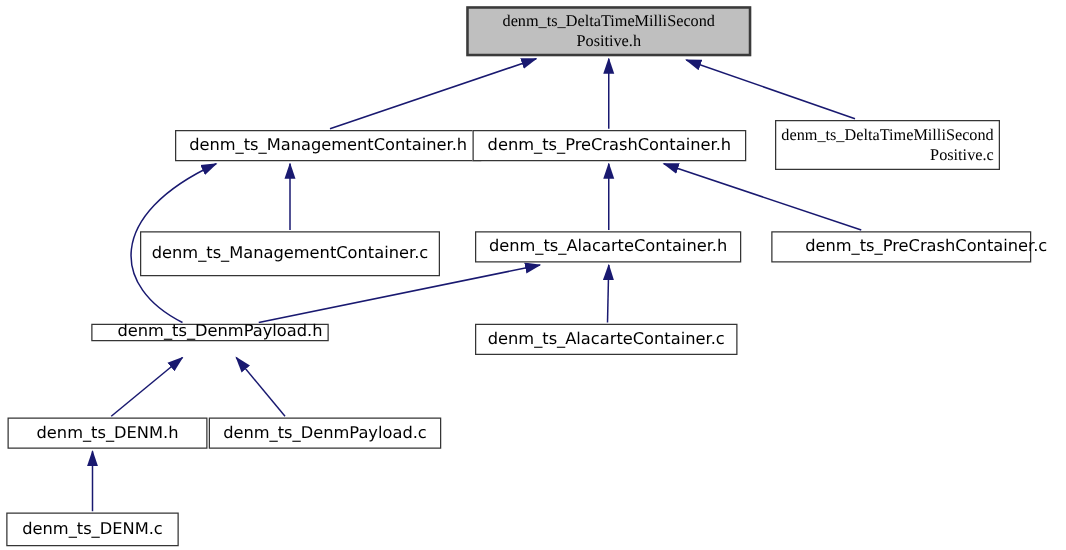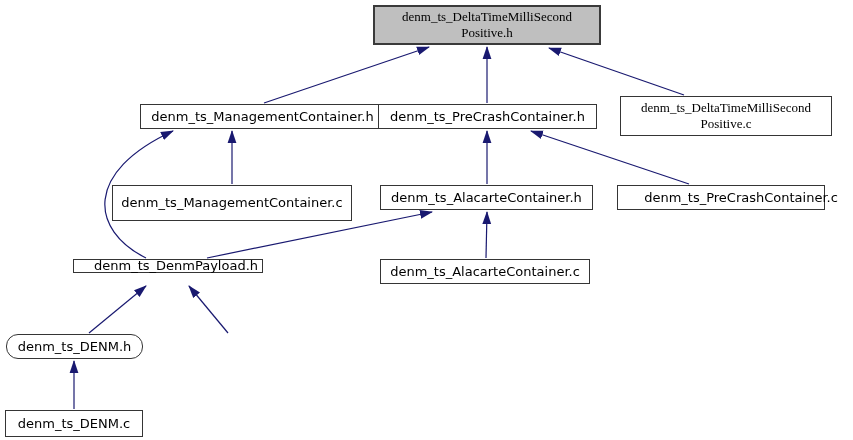--- a/index.html
+++ b/index.html
@@ -76,30 +76,31 @@
       <line x1="74" y1="409" x2="74" y2="361" marker-end="url(#arrow)"></line>
     </g>
   </svg>
 
   <div class="node current multiline" style="left:373px; top:5px;  width:228px; height:40px;">denm_ts_DeltaTimeMilliSecond Positive.h</div>
 
   <div class="node" style="left:108px; top:104px; width:245px; height:25px;margin-left:32px;">denm_ts_ManagementContainer.h</div>
 
   <div class="node" style="left:378px; top:104px; width:219px; height:25px;">denm_ts_PreCrashContainer.h</div>
 
-  <div class="node multiline" style="left:620px; top:96px; width:212px; height:40px;">denm_ts_DeltaTimeMilliSecond Positive.c</div>
+  <div class="node multiline" style="left:620px; top:96px; width:180px; height:40px;text-align:right;">denm_ts_DeltaTimeMilliSecond Positive.c</div>
 
   <div class="node" style="left:112px; top:185px; width:240px; height:36px;">denm_ts_ManagementContainer.c</div>
 
   <div class="node" style="left:380px; top:185px; width:213px; height:25px;">denm_ts_AlacarteContainer.h</div>
 
   <div class="node" style="left:617px; top:185px; width:208px; height:25px;padding-left:44px;">denm_ts_PreCrashContainer.c</div>
 
   <div class="node" style="left:73px; top:259px; width:190px; height:14px;padding-left:20px;">denm_ts_DenmPayload.h</div>
 
   <div class="node" style="left:380px; top:259px; width:210px; height:25px;">denm_ts_AlacarteContainer.c</div>
 
-  <div class="node" style="left:6px; top:334px; width:137px; height:25px;border-radius:12px;">denm_ts_DENM.h</div>
+  <div class="node" style="left:6px; top:334px; width:160px; height:25px;">denm_ts_DENM.h</div>
 
+  <div class="node" style="left:167px; top:334px; width:186px; height:25px;">denm_ts_DenmPayload.c</div>
 
   <div class="node" style="left:5px; top:410px; width:138px; height:27px;">denm_ts_DENM.c</div>
 
 </div>
 
 </body></html>

